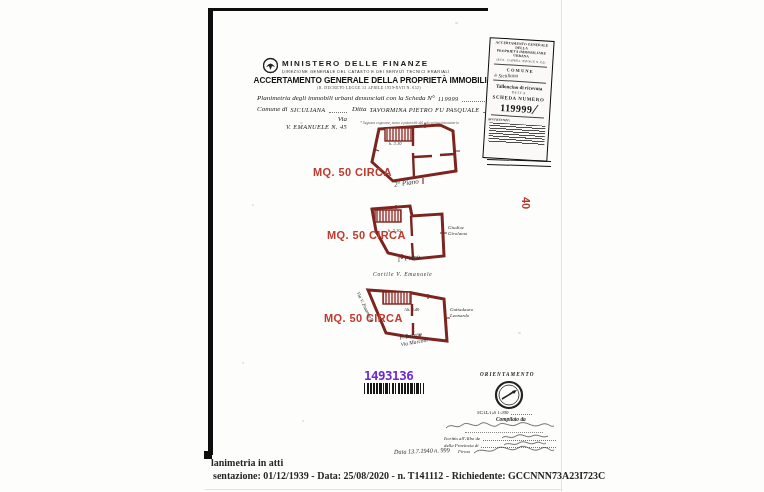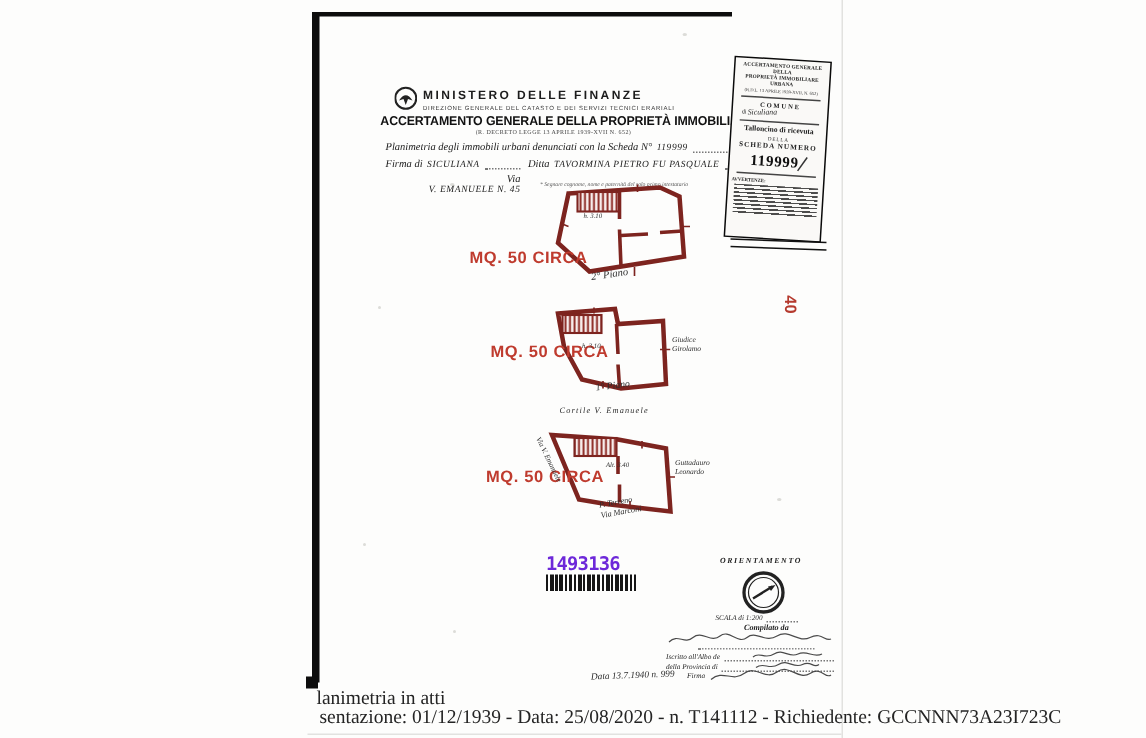--- a/index.html
+++ b/index.html
@@ -45,21 +45,21 @@
   
   .bc-num{font-family:"DejaVu Sans Mono",monospace;font-weight:bold;font-size:12.5px;letter-spacing:-.5px;color:#6d28d9;}
   .bc-bars{width:60px;height:11px;background:repeating-linear-gradient(90deg,#161616 0 1.5px,transparent 1.5px 2.8px,#161616 2.8px 5.2px,transparent 5.2px 6.2px);}
   
   .orient-title{font-style:italic;font-weight:bold;font-size:5.2px;letter-spacing:1.1px;color:#222;}
   .compass{width:30px;height:30px;}
   .small-lbl{font-style:italic;font-size:4.8px;color:#222;white-space:nowrap;display:flex;align-items:flex-end;}
   .small-lbl .dots{height:5px;}
   .compilato{font-style:italic;font-weight:bold;font-size:5.4px;color:#1c1c1c;white-space:nowrap;}
   .dataline{font-style:italic;font-size:6.2px;color:#2c2c2c;white-space:nowrap;transform:rotate(-2deg);}
-  .scanfoot{font-size:13px;color:#242424;white-space:nowrap;}
+  .scanfoot{font-size:10px;color:#242424;white-space:nowrap;font-weight:bold;}
   .sig{stroke:#4a4a4a;fill:none;stroke-width:.8;}
 </style>
 </head>
 <body>
 
 <div class="canvas">
 
   <div class="abs bar" style="left:208px;top:8px;width:5px;height:447px;"></div>
   <div class="abs bar" style="left:211px;top:8px;width:277px;height:2.5px;"></div>
   <div class="abs bar" style="left:204px;top:451px;width:8px;height:8px;"></div>
@@ -80,21 +80,21 @@
   <div class="abs directorate" style="left:282px;top:69px;">DIREZIONE GENERALE DEL CATASTO E DEI SERVIZI TECNICI ERARIALI</div>
   <div class="abs doc-title" style="left:250px;top:75px;width:238px;">ACCERTAMENTO GENERALE DELLA PROPRIETÀ IMMOBILIARE URBANA</div>
   <div class="abs decree" style="left:250px;top:85px;width:238px;">(R. DECRETO LEGGE 13 APRILE 1939-XVII N. 652)</div>
 
   <div class="abs formline" style="left:257px;top:94px;width:230px;">
     <span class="lbl">Planimetria degli immobili urbani denunciati con la Scheda N°</span>
     <span class="val">119999</span>
     <span class="dots"></span>
   </div>
   <div class="abs formline" style="left:257px;top:105px;width:90px;">
-    <span class="lbl">Firma di</span>
+    <span class="lbl">Comune di</span>
     <span class="val">SICULIANA</span>
     <span class="dots"></span>
   </div>
   <div class="abs formline" style="left:352px;top:105px;width:135px;font-style:italic;">
     <span class="lbl">Ditta</span>
     <span class="val">TAVORMINA PIETRO FU PASQUALE</span>
     <span class="dots"></span>
   </div>
   <div class="abs formline" style="left:257px;top:115px;width:90px;flex-direction:column;">
     <span class="lbl">Via</span>

